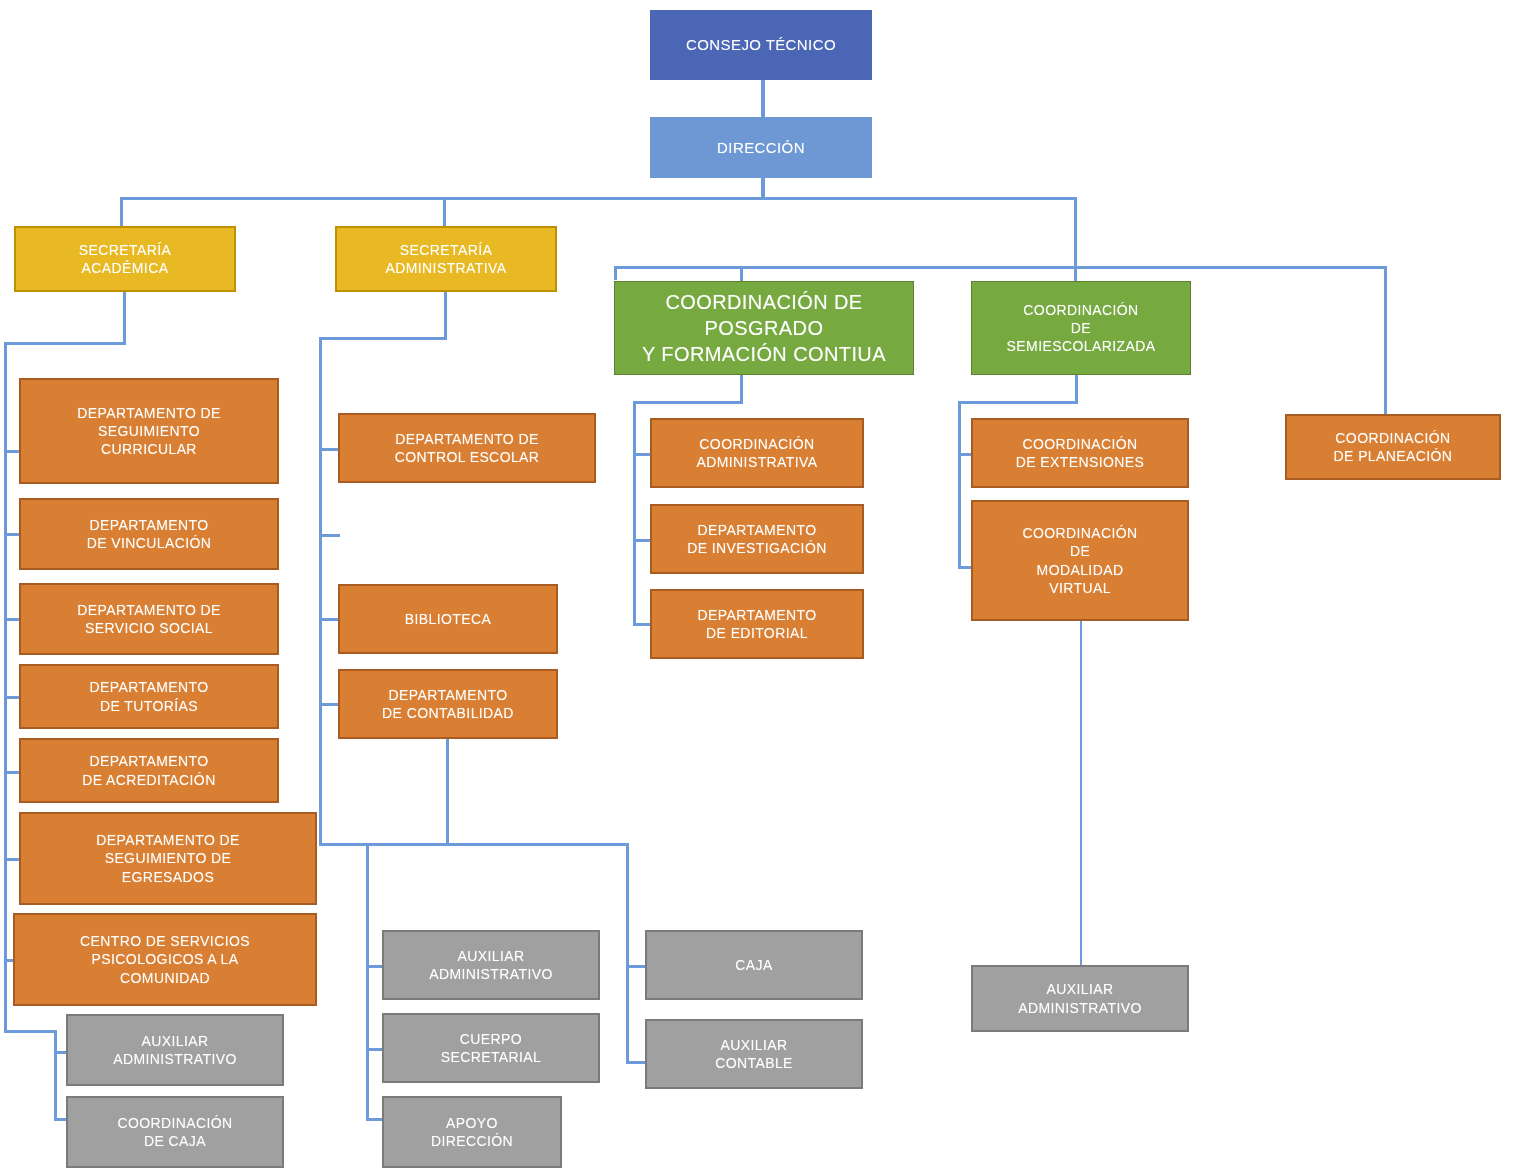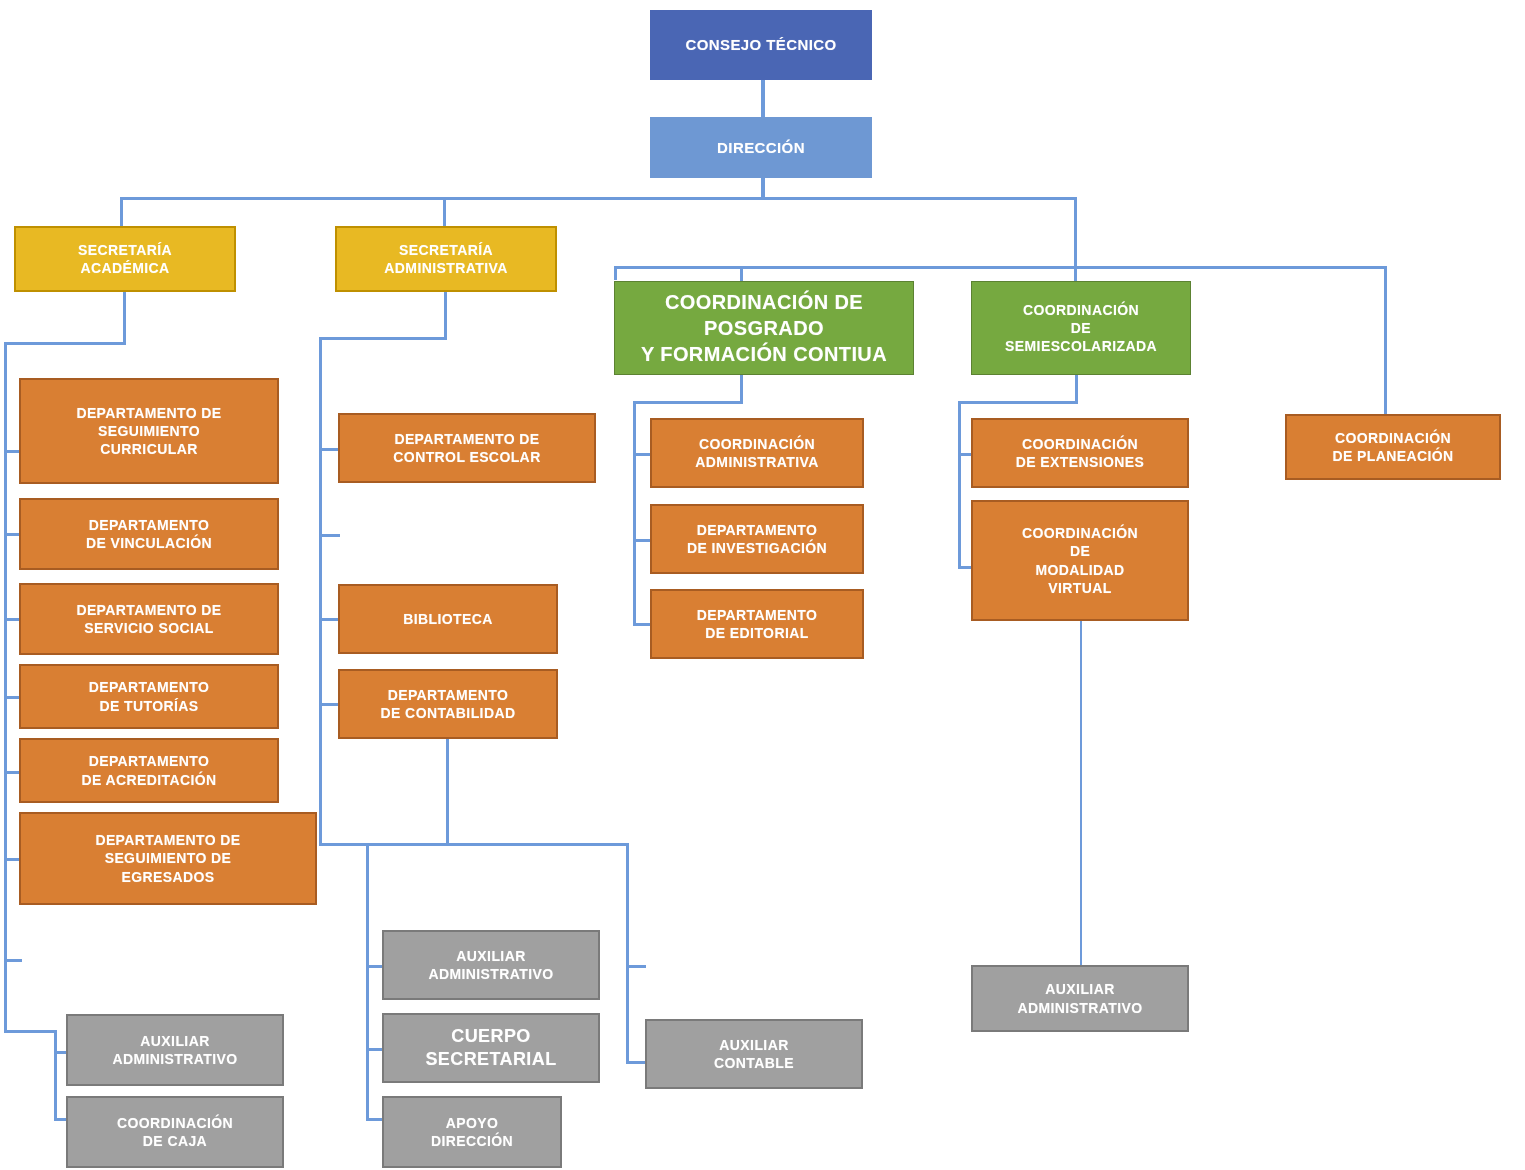--- a/index.html
+++ b/index.html
@@ -11,21 +11,21 @@
     overflow:hidden;
   }
   .node{
     position:absolute;
     box-sizing:border-box;
     display:flex;
     align-items:center;
     justify-content:center;
     text-align:center;
     color:#ffffff;
-    font-weight:bold;
+    font-weight:normal;
     letter-spacing:0.4px;
     line-height:1.30;
     padding:2px 4px;
     z-index:3;
     text-shadow:0 0 1px rgba(255,255,255,.35);
   }
   .node span{display:block;width:100%;}
   .t-blue-dark{background:#4a66b4;border:1px solid #4a66b4;}
   .t-blue-light{background:#6e98d3;border:1px solid #6e98d3;}
   .t-yellow{background:#e8b923;border:2px solid #bf9000;}
@@ -190,20 +190,27 @@
   </div>
 
   <div class="node t-orange" style="left:19px;top:812px;width:298px;height:93px;font-size:14px;">
     <div>
       <span>DEPARTAMENTO   DE</span>
       <span>SEGUIMIENTO   DE</span>
       <span>EGRESADOS</span>
     </div>
   </div>
 
+  <div class="node t-orange" style="left:13px;top:913px;width:304px;height:93px;font-size:14px;">
+    <div>
+      <span>CENTRO DE SERVICIOS</span>
+      <span>PSICOLOGICOS A LA</span>
+      <span>COMUNIDAD</span>
+    </div>
+  </div>
 
   <div class="node t-gray" style="left:66px;top:1014px;width:218px;height:72px;font-size:14px;">
     <div>
       <span>AUXILIAR</span>
       <span>ADMINISTRATIVO</span>
     </div>
   </div>
 
   <div class="node t-gray" style="left:66px;top:1096px;width:218px;height:72px;font-size:14px;">
     <div>
@@ -231,34 +238,37 @@
     </div>
   </div>
 
   <div class="node t-gray" style="left:382px;top:930px;width:218px;height:70px;font-size:14px;">
     <div>
       <span>AUXILIAR</span>
       <span>ADMINISTRATIVO</span>
     </div>
   </div>
 
-  <div class="node t-gray" style="left:382px;top:1013px;width:218px;height:70px;font-size:18px;">
+  <div class="node t-gray" style="left:382px;top:1013px;width:218px;height:70px;font-size:14px;">
     <div>
       <span>CUERPO</span>
       <span>SECRETARIAL</span>
     </div>
   </div>
 
   <div class="node t-gray" style="left:382px;top:1096px;width:180px;height:72px;font-size:14px;">
     <div>
       <span>APOYO</span>
       <span>DIRECCIÓN</span>
     </div>
   </div>
 
+  <div class="node t-gray" style="left:645px;top:930px;width:218px;height:70px;font-size:14px;">
+    <span>CAJA</span>
+  </div>
 
   <div class="node t-gray" style="left:645px;top:1019px;width:218px;height:70px;font-size:14px;">
     <div>
       <span>AUXILIAR</span>
       <span>CONTABLE</span>
     </div>
   </div>
 
   <div class="node t-orange" style="left:650px;top:418px;width:214px;height:70px;font-size:14px;">
     <div>

